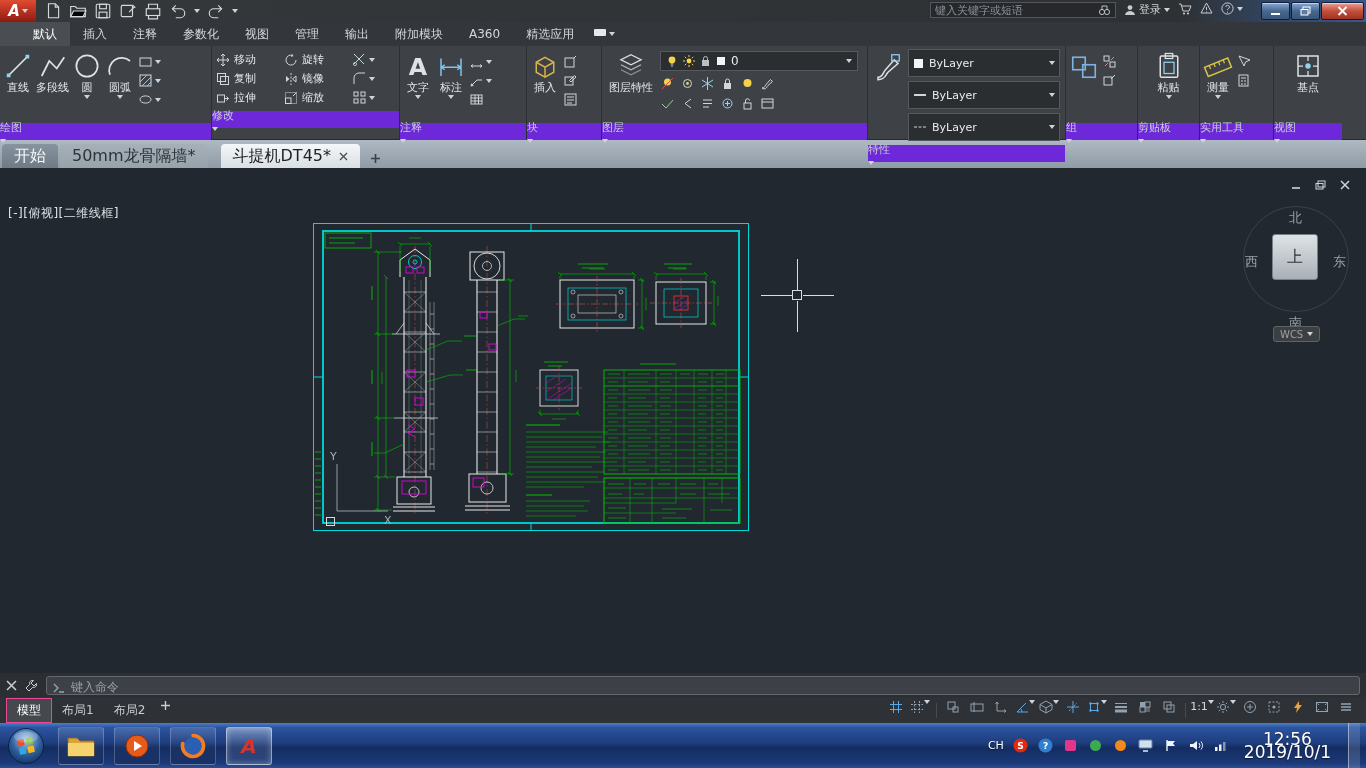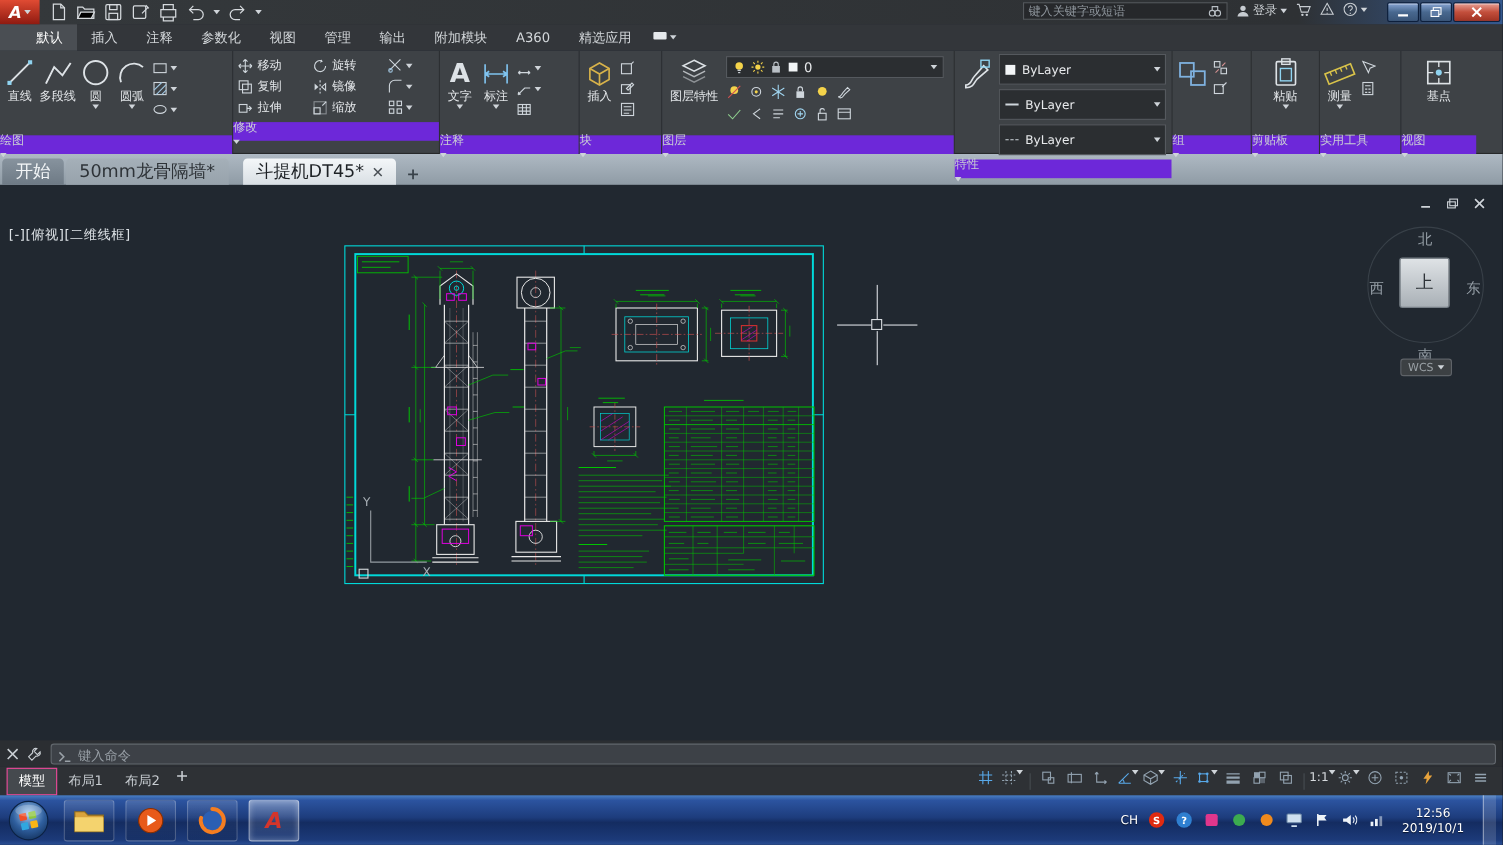--- a/index.html
+++ b/index.html
@@ -87,21 +87,21 @@
 .sicons{margin-left:auto;display:flex;align-items:center;gap:4px;padding-right:4px;}
 
 
 .taskbar{position:absolute;left:0;top:723px;width:1366px;height:45px;background:linear-gradient(180deg,#4a7fc4 0%,#2c54a0 10%,#1d3c7c 45%,#142c61 55%,#1c3a79 90%,#2a4f96 100%);display:flex;align-items:center;z-index:70;}
 .orb{width:44px;height:44px;display:flex;align-items:center;justify-content:center;margin-left:4px;}
 .tbtn{width:46px;height:38px;border-radius:3px;display:flex;align-items:center;justify-content:center;background:linear-gradient(rgba(255,255,255,.14),rgba(255,255,255,.04) 45%,rgba(0,0,0,.14));border:1px solid rgba(255,255,255,.22);margin-left:10px;}
 .tbtn.active{background:linear-gradient(rgba(255,255,255,.34),rgba(255,255,255,.12) 45%,rgba(255,255,255,.06));border:1px solid rgba(255,255,255,.5);box-shadow:inset 0 0 6px rgba(255,255,255,.35);}
 .tray{margin-left:auto;display:flex;align-items:center;gap:9px;padding-right:6px;color:#fff;}
 .tray .txt{font-size:11px;color:#fff;text-shadow:0 1px 1px rgba(0,0,0,.6);}
 .trayicon{width:16px;height:16px;display:flex;align-items:center;justify-content:center;}
-.clock{text-align:center;font-size:11px;line-height:13px;color:#fff;text-shadow:0 1px 1px rgba(0,0,0,.6);margin-left:6px;}
+.clock{text-align:center;font-size:17px;line-height:13px;color:#fff;text-shadow:0 1px 1px rgba(0,0,0,.6);margin-left:6px;}
 .showdesk{width:12px;height:45px;background:rgba(255,255,255,.14);border-left:1px solid rgba(255,255,255,.45);margin-left:8px;}
 svg{display:block;}
 </style>
 </head>
 <body>
 
 <div id="app">
 
   <div class="titlebar">
     <div class="alogo">A<span class="caret"></span></div>

